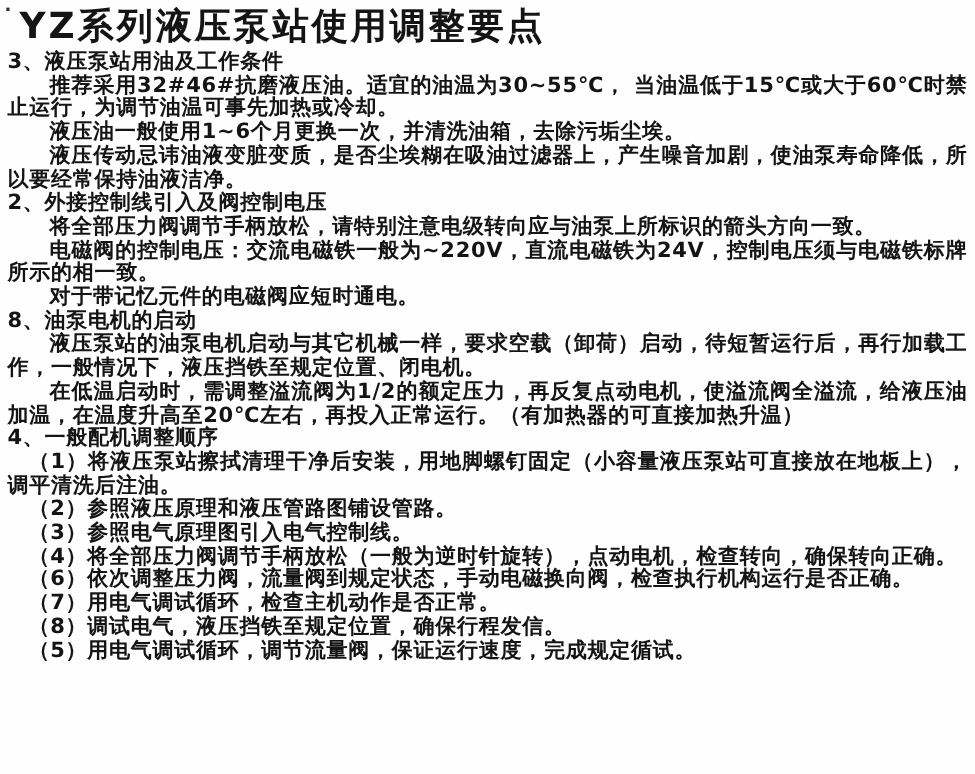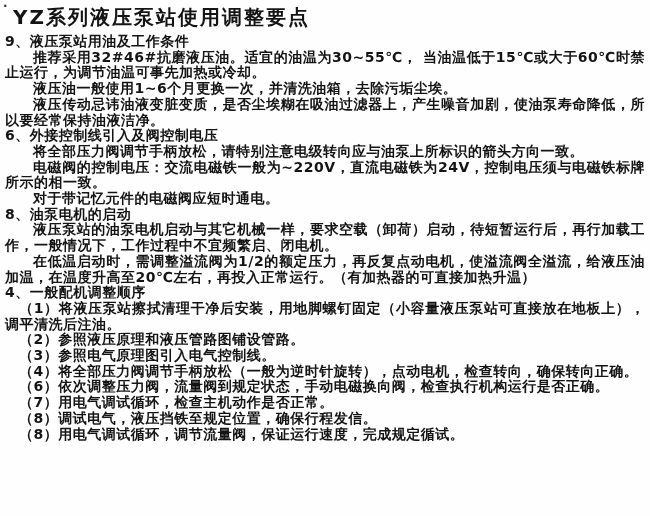--- a/index.html
+++ b/index.html
@@ -20,21 +20,21 @@
     padding: 3px 5px 0 5px;
   }
   .corner-mark {
     position: absolute;
     top: -4px;
     left: 3px;
     font-size: 12px;
     color: #333;
   }
   .doc-title {
-    font-size: 20px;
+    font-size: 24px;
     line-height: 26px;
     letter-spacing: 2px;
     margin: 1px 0 4px 8px;
     white-space: nowrap;
   }
   .doc-body p {
     margin: 0;
     font-size: 14px;
     line-height: 15.7px;
     letter-spacing: 0.5px;
@@ -54,38 +54,38 @@
 </head>
 <body>
 
 <div class="page">
   <span class="corner-mark">.</span>
 
   <h1 class="doc-title">YZ系列液压泵站使用调整要点</h1>
 
   <div class="doc-body">
 
-    <p class="sec-heading">9、液压泵站用油及工作条件</p>
+    <p class="sec-heading">3、液压泵站用油及工作条件</p>
     <p class="para">推荐采用32#46#抗磨液压油。适宜的油温为30~55℃， 当油温低于15℃或大于60℃时禁止运行，为调节油温可事先加热或冷却。</p>
     <p class="para">液压油一般使用1~6个月更换一次，并清洗油箱，去除污垢尘埃。</p>
     <p class="para">液压传动忌讳油液变脏变质，是否尘埃糊在吸油过滤器上，产生噪音加剧，使油泵寿命降低，所以要经常保持油液洁净。</p>
 
-    <p class="sec-heading">6、外接控制线引入及阀控制电压</p>
+    <p class="sec-heading">2、外接控制线引入及阀控制电压</p>
     <p class="para">将全部压力阀调节手柄放松，请特别注意电级转向应与油泵上所标识的箭头方向一致。</p>
     <p class="para">电磁阀的控制电压：交流电磁铁一般为~220V，直流电磁铁为24V，控制电压须与电磁铁标牌所示的相一致。</p>
     <p class="para">对于带记忆元件的电磁阀应短时通电。</p>
 
     <p class="sec-heading">8、油泵电机的启动</p>
-    <p class="para">液压泵站的油泵电机启动与其它机械一样，要求空载（卸荷）启动，待短暂运行后，再行加载工作，一般情况下，工作过程中不宜频繁启、闭电机。</p>
+    <p class="para">液压泵站的油泵电机启动与其它机械一样，要求空载（卸荷）启动，待短暂运行后，再行加载工作，一般情况下，液压挡铁至规定位置、闭电机。</p>
     <p class="para">在低温启动时，需调整溢流阀为1/2的额定压力，再反复点动电机，使溢流阀全溢流，给液压油加温，在温度升高至20℃左右，再投入正常运行。（有加热器的可直接加热升温）</p>
 
     <p class="sec-heading">4、一般配机调整顺序</p>
     <p class="item">（1）将液压泵站擦拭清理干净后安装，用地脚螺钉固定（小容量液压泵站可直接放在地板上），调平清洗后注油。</p>
     <p class="item">（2）参照液压原理和液压管路图铺设管路。</p>
     <p class="item">（3）参照电气原理图引入电气控制线。</p>
     <p class="item">（4）将全部压力阀调节手柄放松（一般为逆时针旋转），点动电机，检查转向，确保转向正确。</p>
     <p class="item">（6）依次调整压力阀，流量阀到规定状态，手动电磁换向阀，检查执行机构运行是否正确。</p>
     <p class="item">（7）用电气调试循环，检查主机动作是否正常。</p>
     <p class="item">（8）调试电气，液压挡铁至规定位置，确保行程发信。</p>
-    <p class="item">（8）用电气调试循环，调节流量阀，保证运行速度，完成规定循试。</p>
+    <p class="item">（5）用电气调试循环，调节流量阀，保证运行速度，完成规定循试。</p>
 
   </div>
 </div>
 
 </body></html>

